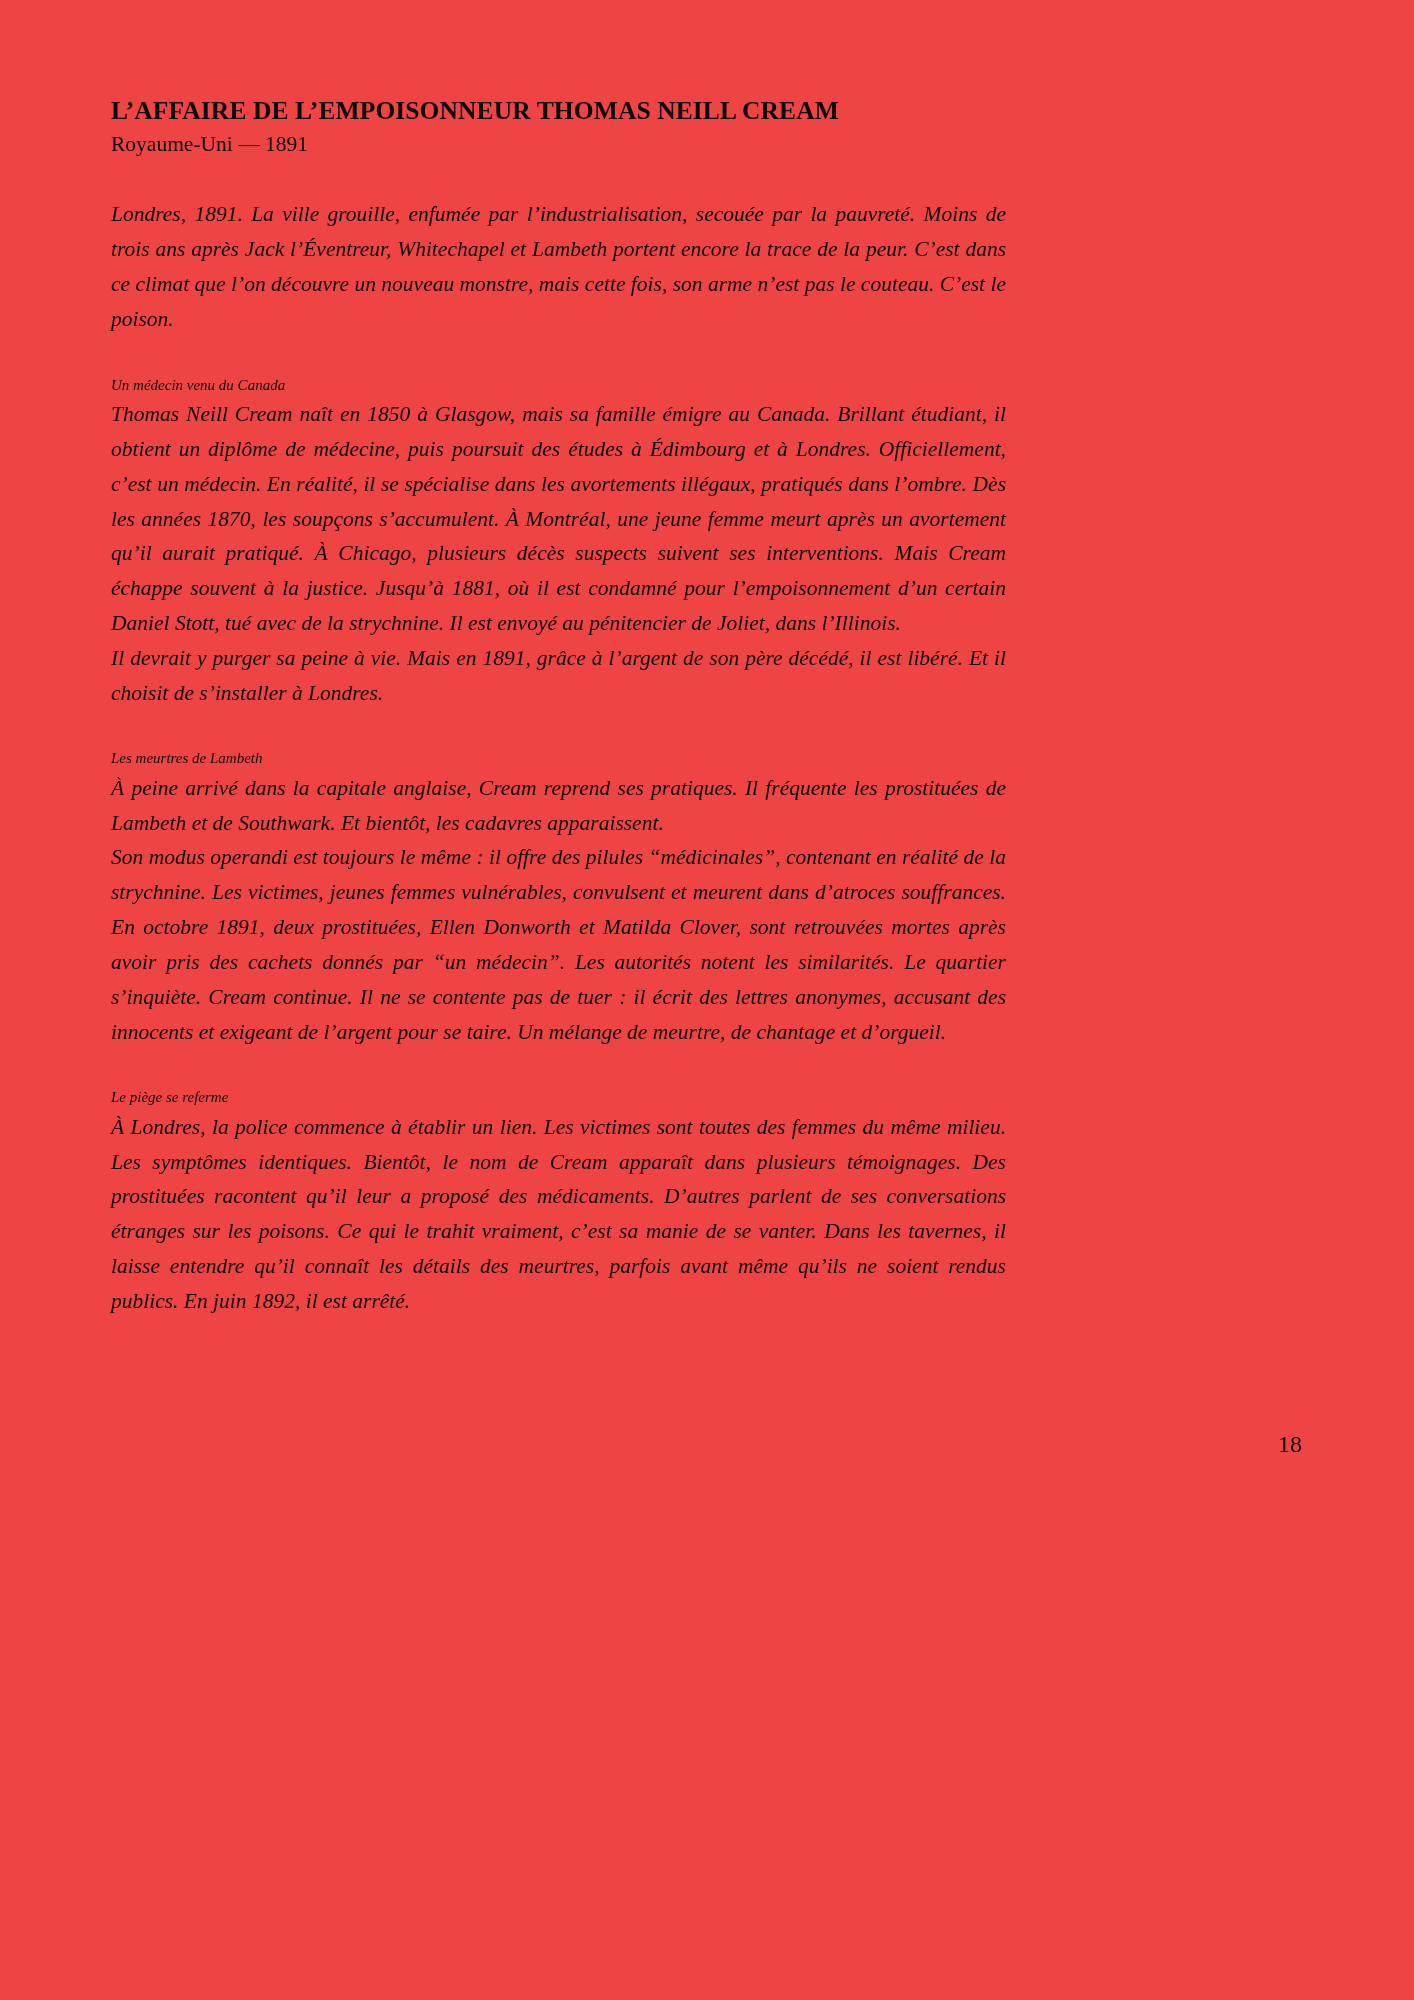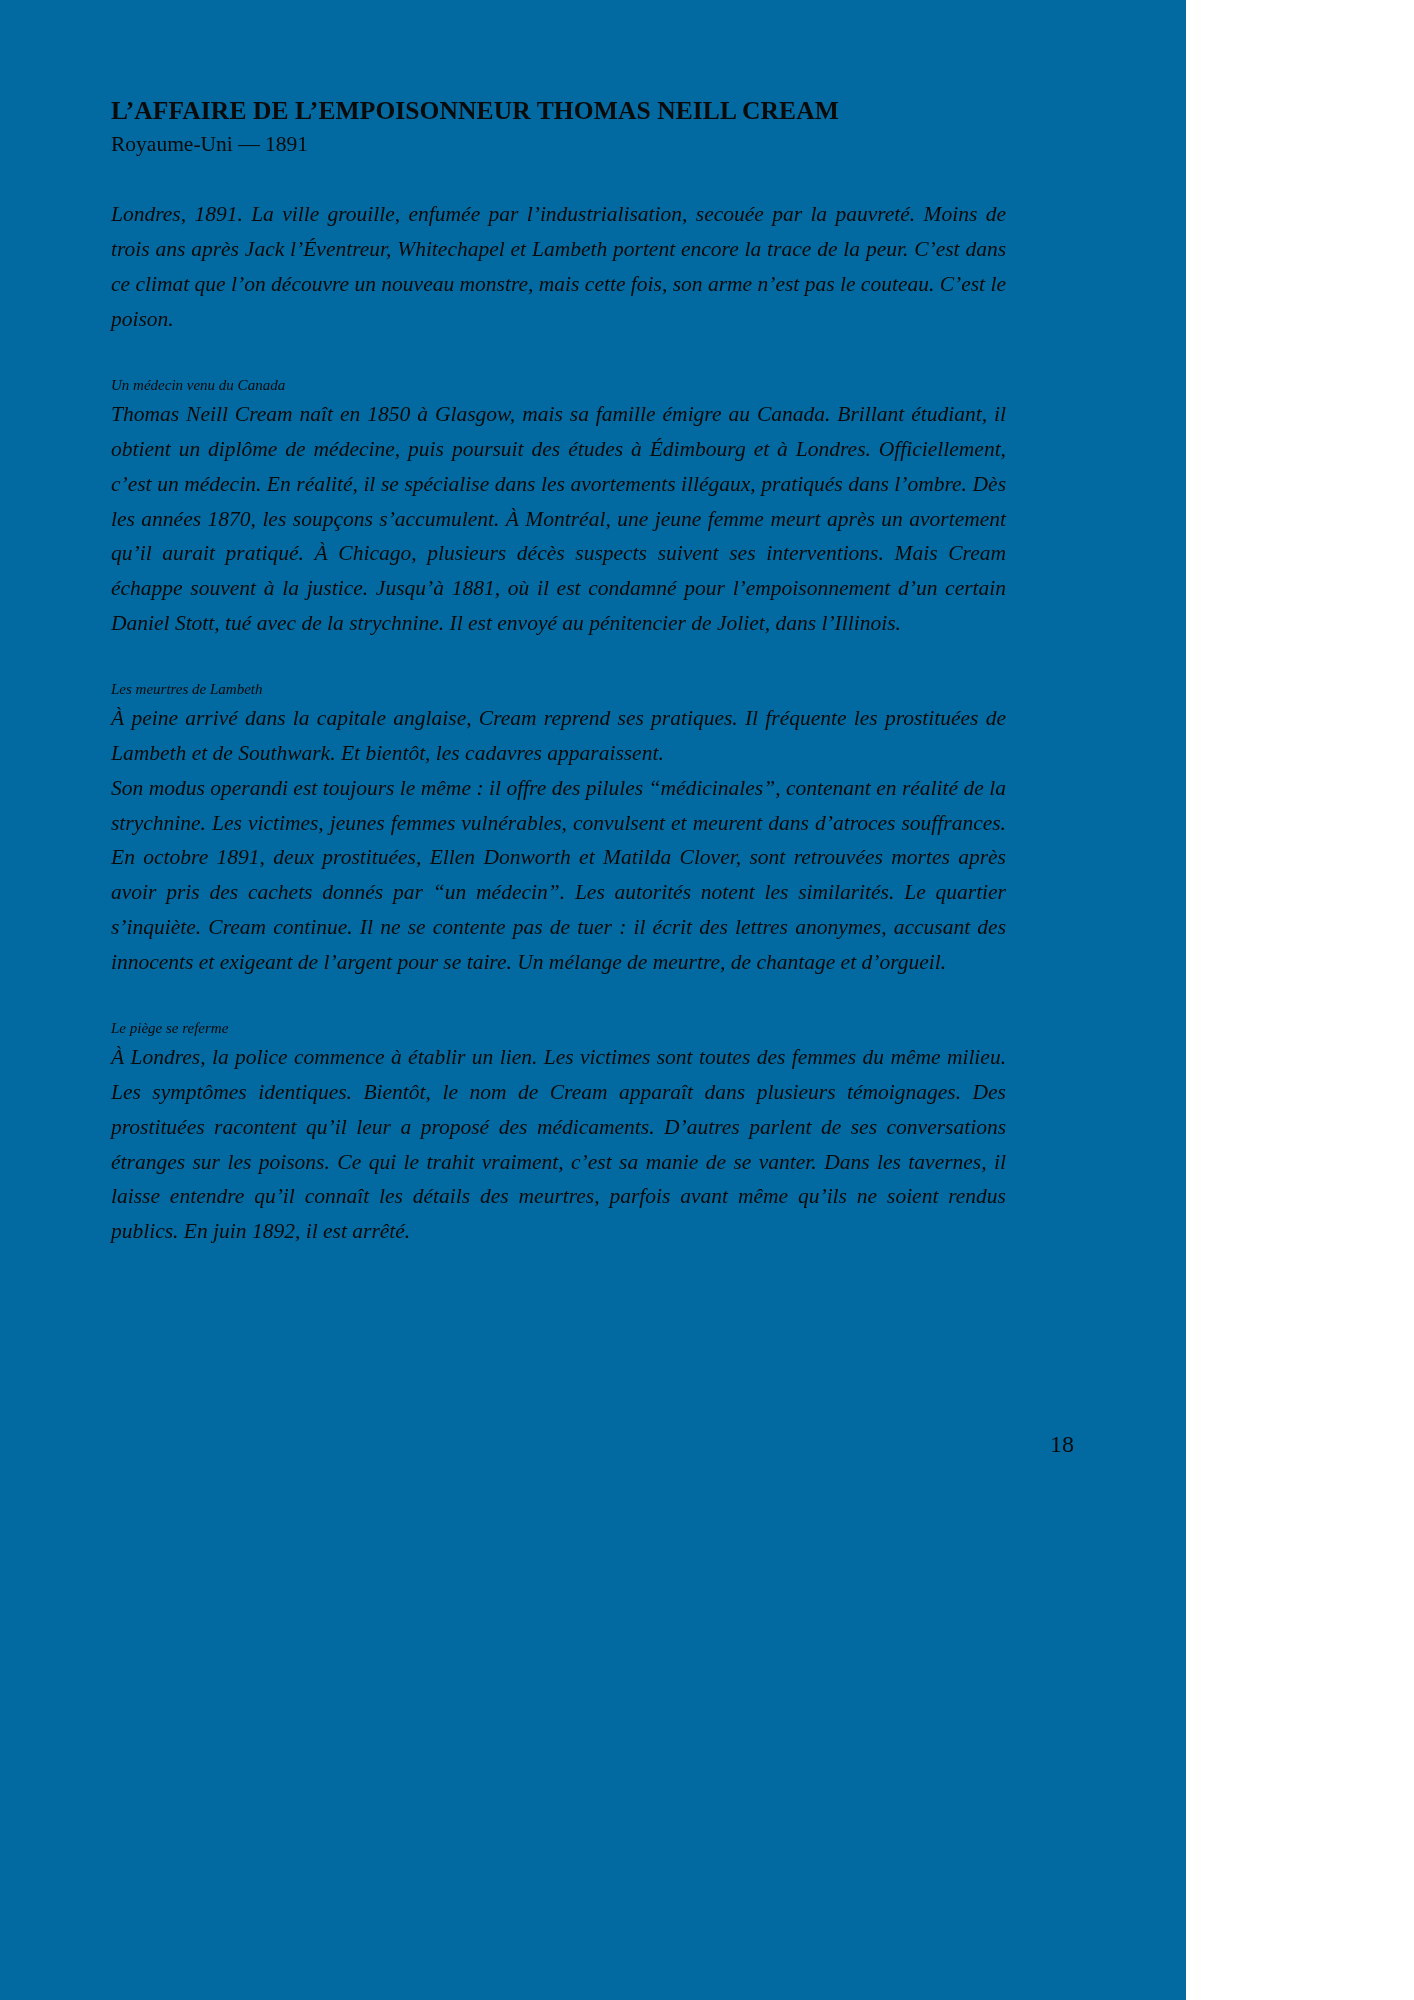--- a/index.html
+++ b/index.html
@@ -2,23 +2,23 @@
 <html><head>
 <meta charset="utf-8">
 <style>
   html, body {
     margin: 0;
     padding: 0;
     background: #ffffff;
   }
   .page {
     position: relative;
-    width: 1186px;
+    width: 1414px;
     height: 2000px;
-    background: #0369a1;
+    background: #ef4444;
     box-sizing: border-box;
     padding: 0;
     overflow: hidden;
     font-family: "Liberation Serif", "DejaVu Serif", serif;
     color: #0a0a0a;
   }
   .content {
     position: absolute;
     left: 111px;
     top: 96px;
@@ -80,20 +80,21 @@
 
     <p class="para subtitle">Royaume-Uni — 1891</p>
 
     <div class="block">
       <p class="para">Londres, 1891. La ville grouille, enfumée par l’industrialisation, secouée par la pauvreté. Moins de trois ans après Jack l’Éventreur, Whitechapel et Lambeth portent encore la trace de la peur. C’est dans ce climat que l’on découvre un nouveau monstre, mais cette fois, son arme n’est pas le couteau. C’est le poison.</p>
     </div>
 
     <div class="block">
       <p class="heading-line">Un médecin venu du Canada</p>
       <p class="para follow">Thomas Neill Cream naît en 1850 à Glasgow, mais sa famille émigre au Canada. Brillant étudiant, il obtient un diplôme de médecine, puis poursuit des études à Édimbourg et à Londres. Officiellement, c’est un médecin. En réalité, il se spécialise dans les avortements illégaux, pratiqués dans l’ombre. Dès les années 1870, les soupçons s’accumulent. À Montréal, une jeune femme meurt après un avortement qu’il aurait pratiqué. À Chicago, plusieurs décès suspects suivent ses interventions. Mais Cream échappe souvent à la justice. Jusqu’à 1881, où il est condamné pour l’empoisonnement d’un certain Daniel Stott, tué avec de la strychnine. Il est envoyé au pénitencier de Joliet, dans l’Illinois.</p>
+      <p class="para follow">Il devrait y purger sa peine à vie. Mais en 1891, grâce à l’argent de son père décédé, il est libéré. Et il choisit de s’installer à Londres.</p>
     </div>
 
     <div class="block">
       <p class="heading-line">Les meurtres de Lambeth</p>
       <p class="para follow">À peine arrivé dans la capitale anglaise, Cream reprend ses pratiques. Il fréquente les prostituées de Lambeth et de Southwark. Et bientôt, les cadavres apparaissent.</p>
       <p class="para follow">Son modus operandi est toujours le même : il offre des pilules “médicinales”, contenant en réalité de la strychnine. Les victimes, jeunes femmes vulnérables, convulsent et meurent dans d’atroces souffrances. En octobre 1891, deux prostituées, Ellen Donworth et Matilda Clover, sont retrouvées mortes après avoir pris des cachets donnés par “un médecin”. Les autorités notent les similarités. Le quartier s’inquiète. Cream continue. Il ne se contente pas de tuer : il écrit des lettres anonymes, accusant des innocents et exigeant de l’argent pour se taire. Un mélange de meurtre, de chantage et d’orgueil.</p>
     </div>
 
     <div class="block">
       <p class="heading-line">Le piège se referme</p>

